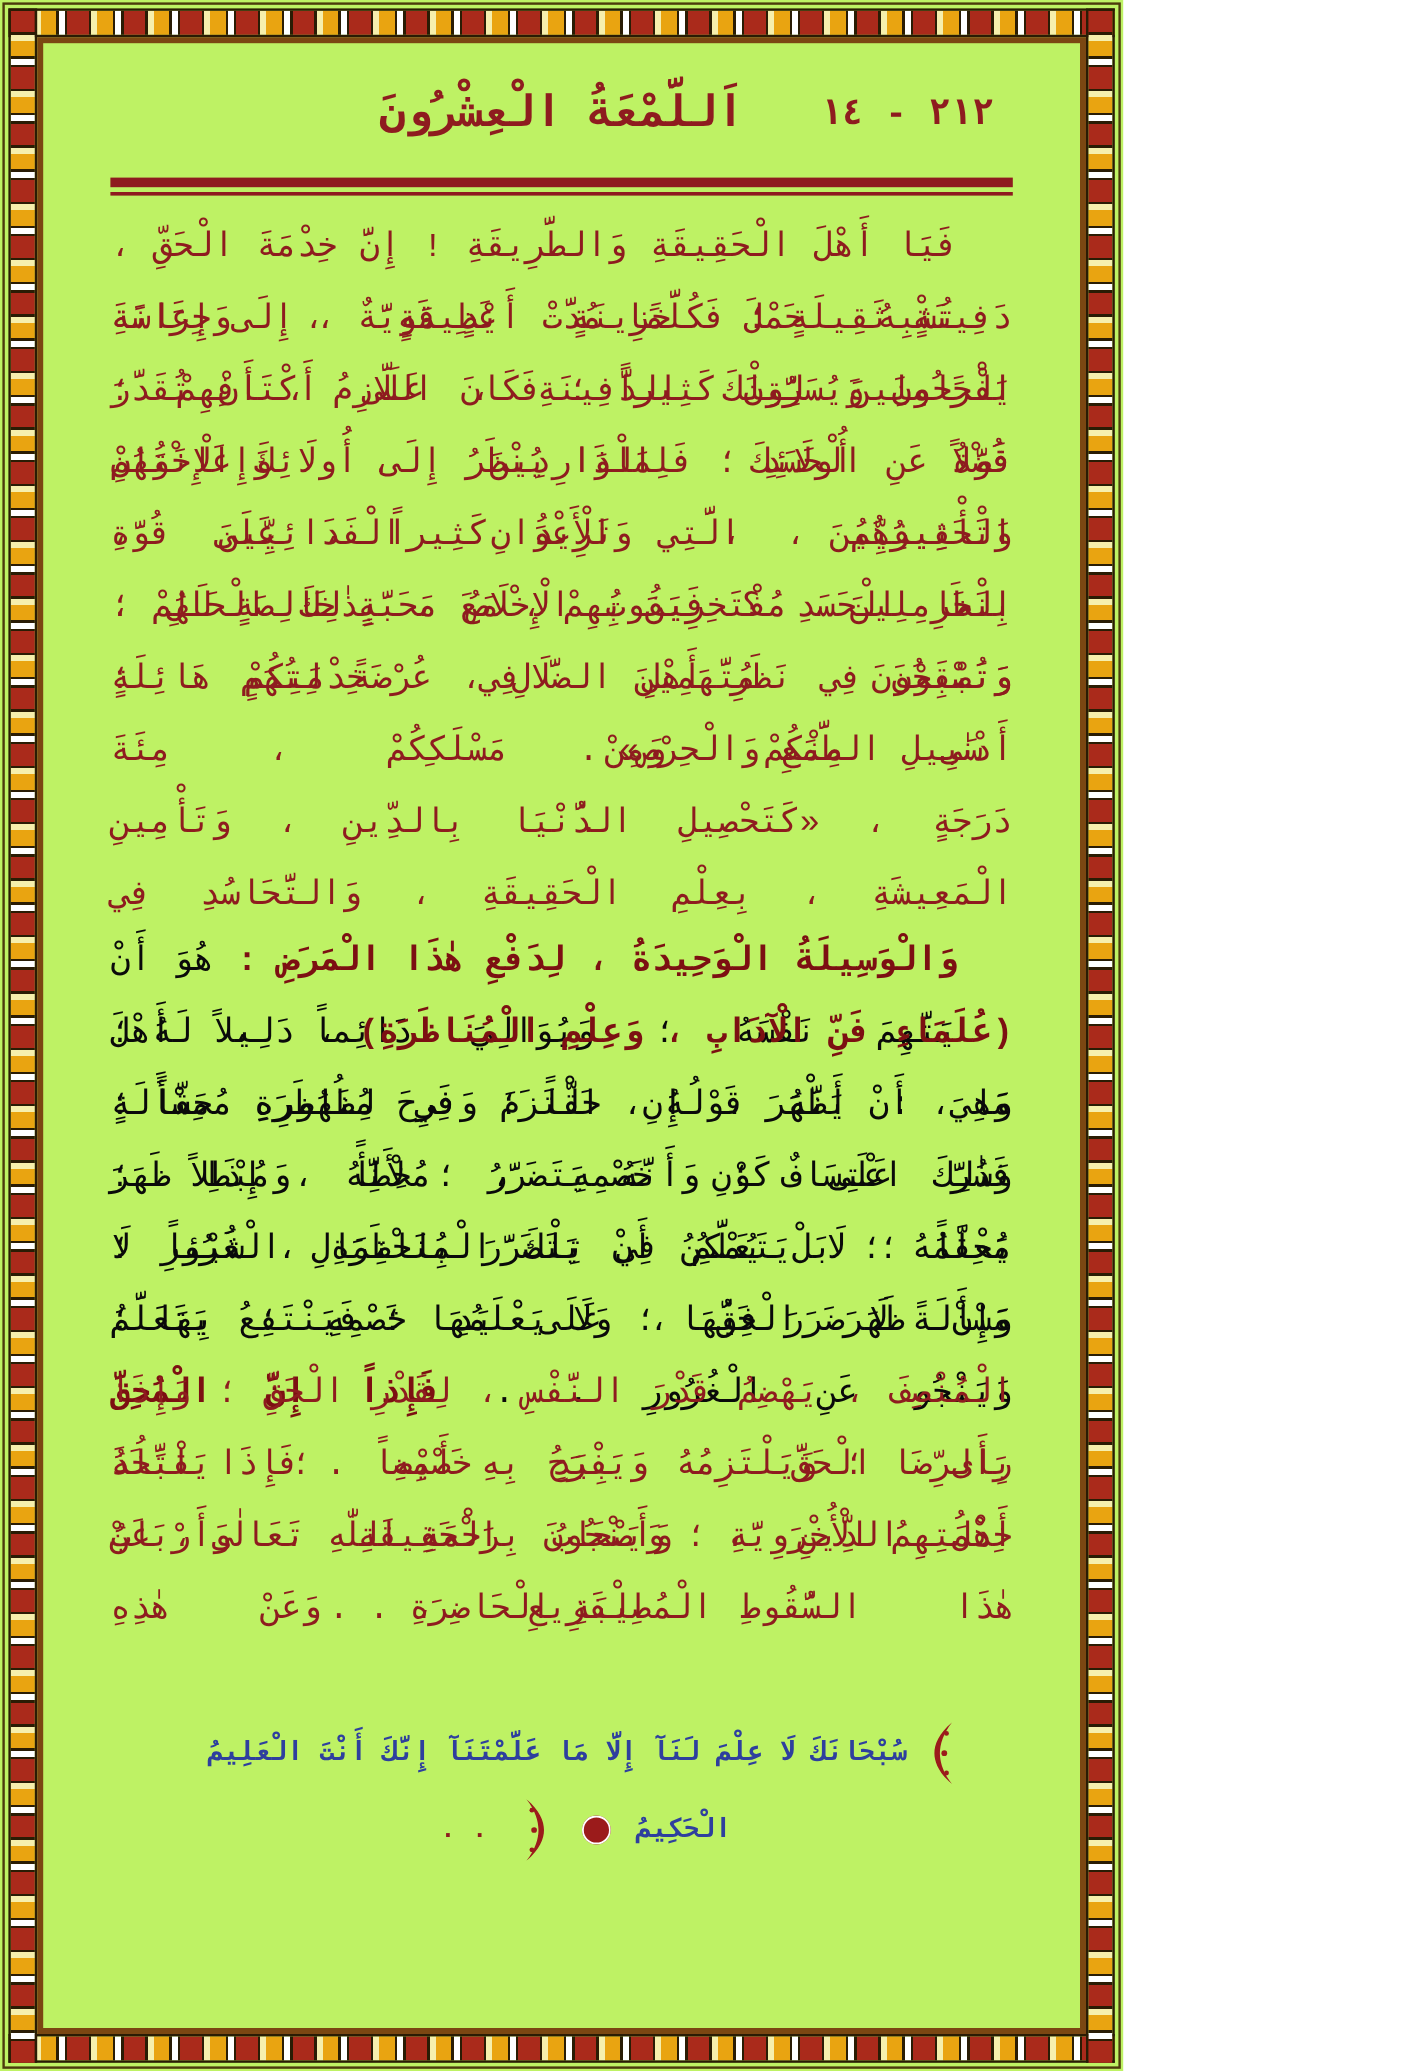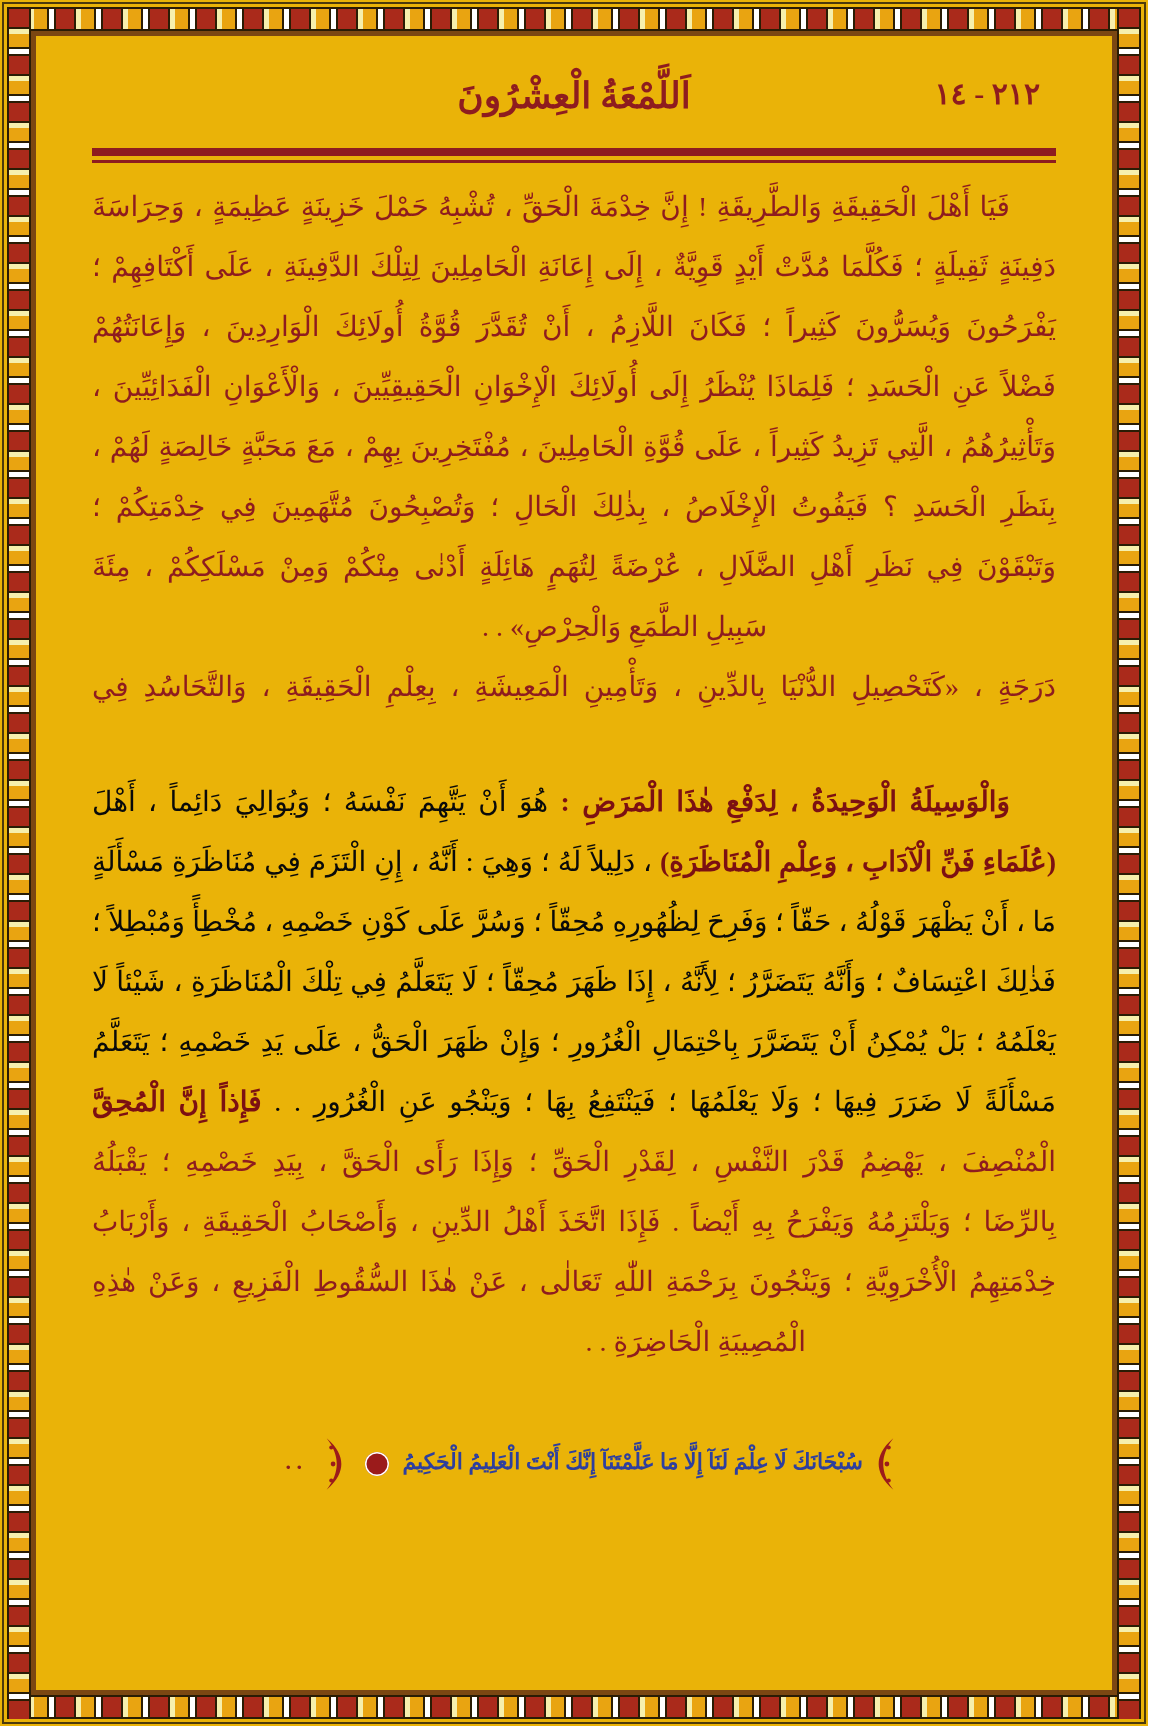--- a/index.html
+++ b/index.html
@@ -1,18 +1,18 @@
 <!DOCTYPE html>
 <html lang="ar"><head>
 <meta charset="utf-8">
 <style>
   html,body { margin:0; padding:0; background:#ffffff; }
   .page {
-    position:relative; width:1148px; height:1726px; background:#eab308;
-    font-family:Liberation Serif, serif; overflow:hidden;
+    position:relative; width:936px; height:1726px; background:#bef264;
+    font-family:Liberation Mono, monospace; overflow:hidden;
   }
   
   .outer-line { position:absolute; inset:2px; border:2px solid #4c3a0c; pointer-events:none; }
   .edge { position:absolute; }
   .edge-h {
     height:20px;
     background:repeating-linear-gradient(90deg,
       #2a1c04 0 2px, #aa2a1b 2px 20px, #2a1c04 20px 22px,
       #f6efad 22px 27px, #e9a411 27px 40px, #2a1c04 40px 42px, #ffffff 42px 47px);
     border-top:2px solid #2a1c04; border-bottom:2px solid #2a1c04;

